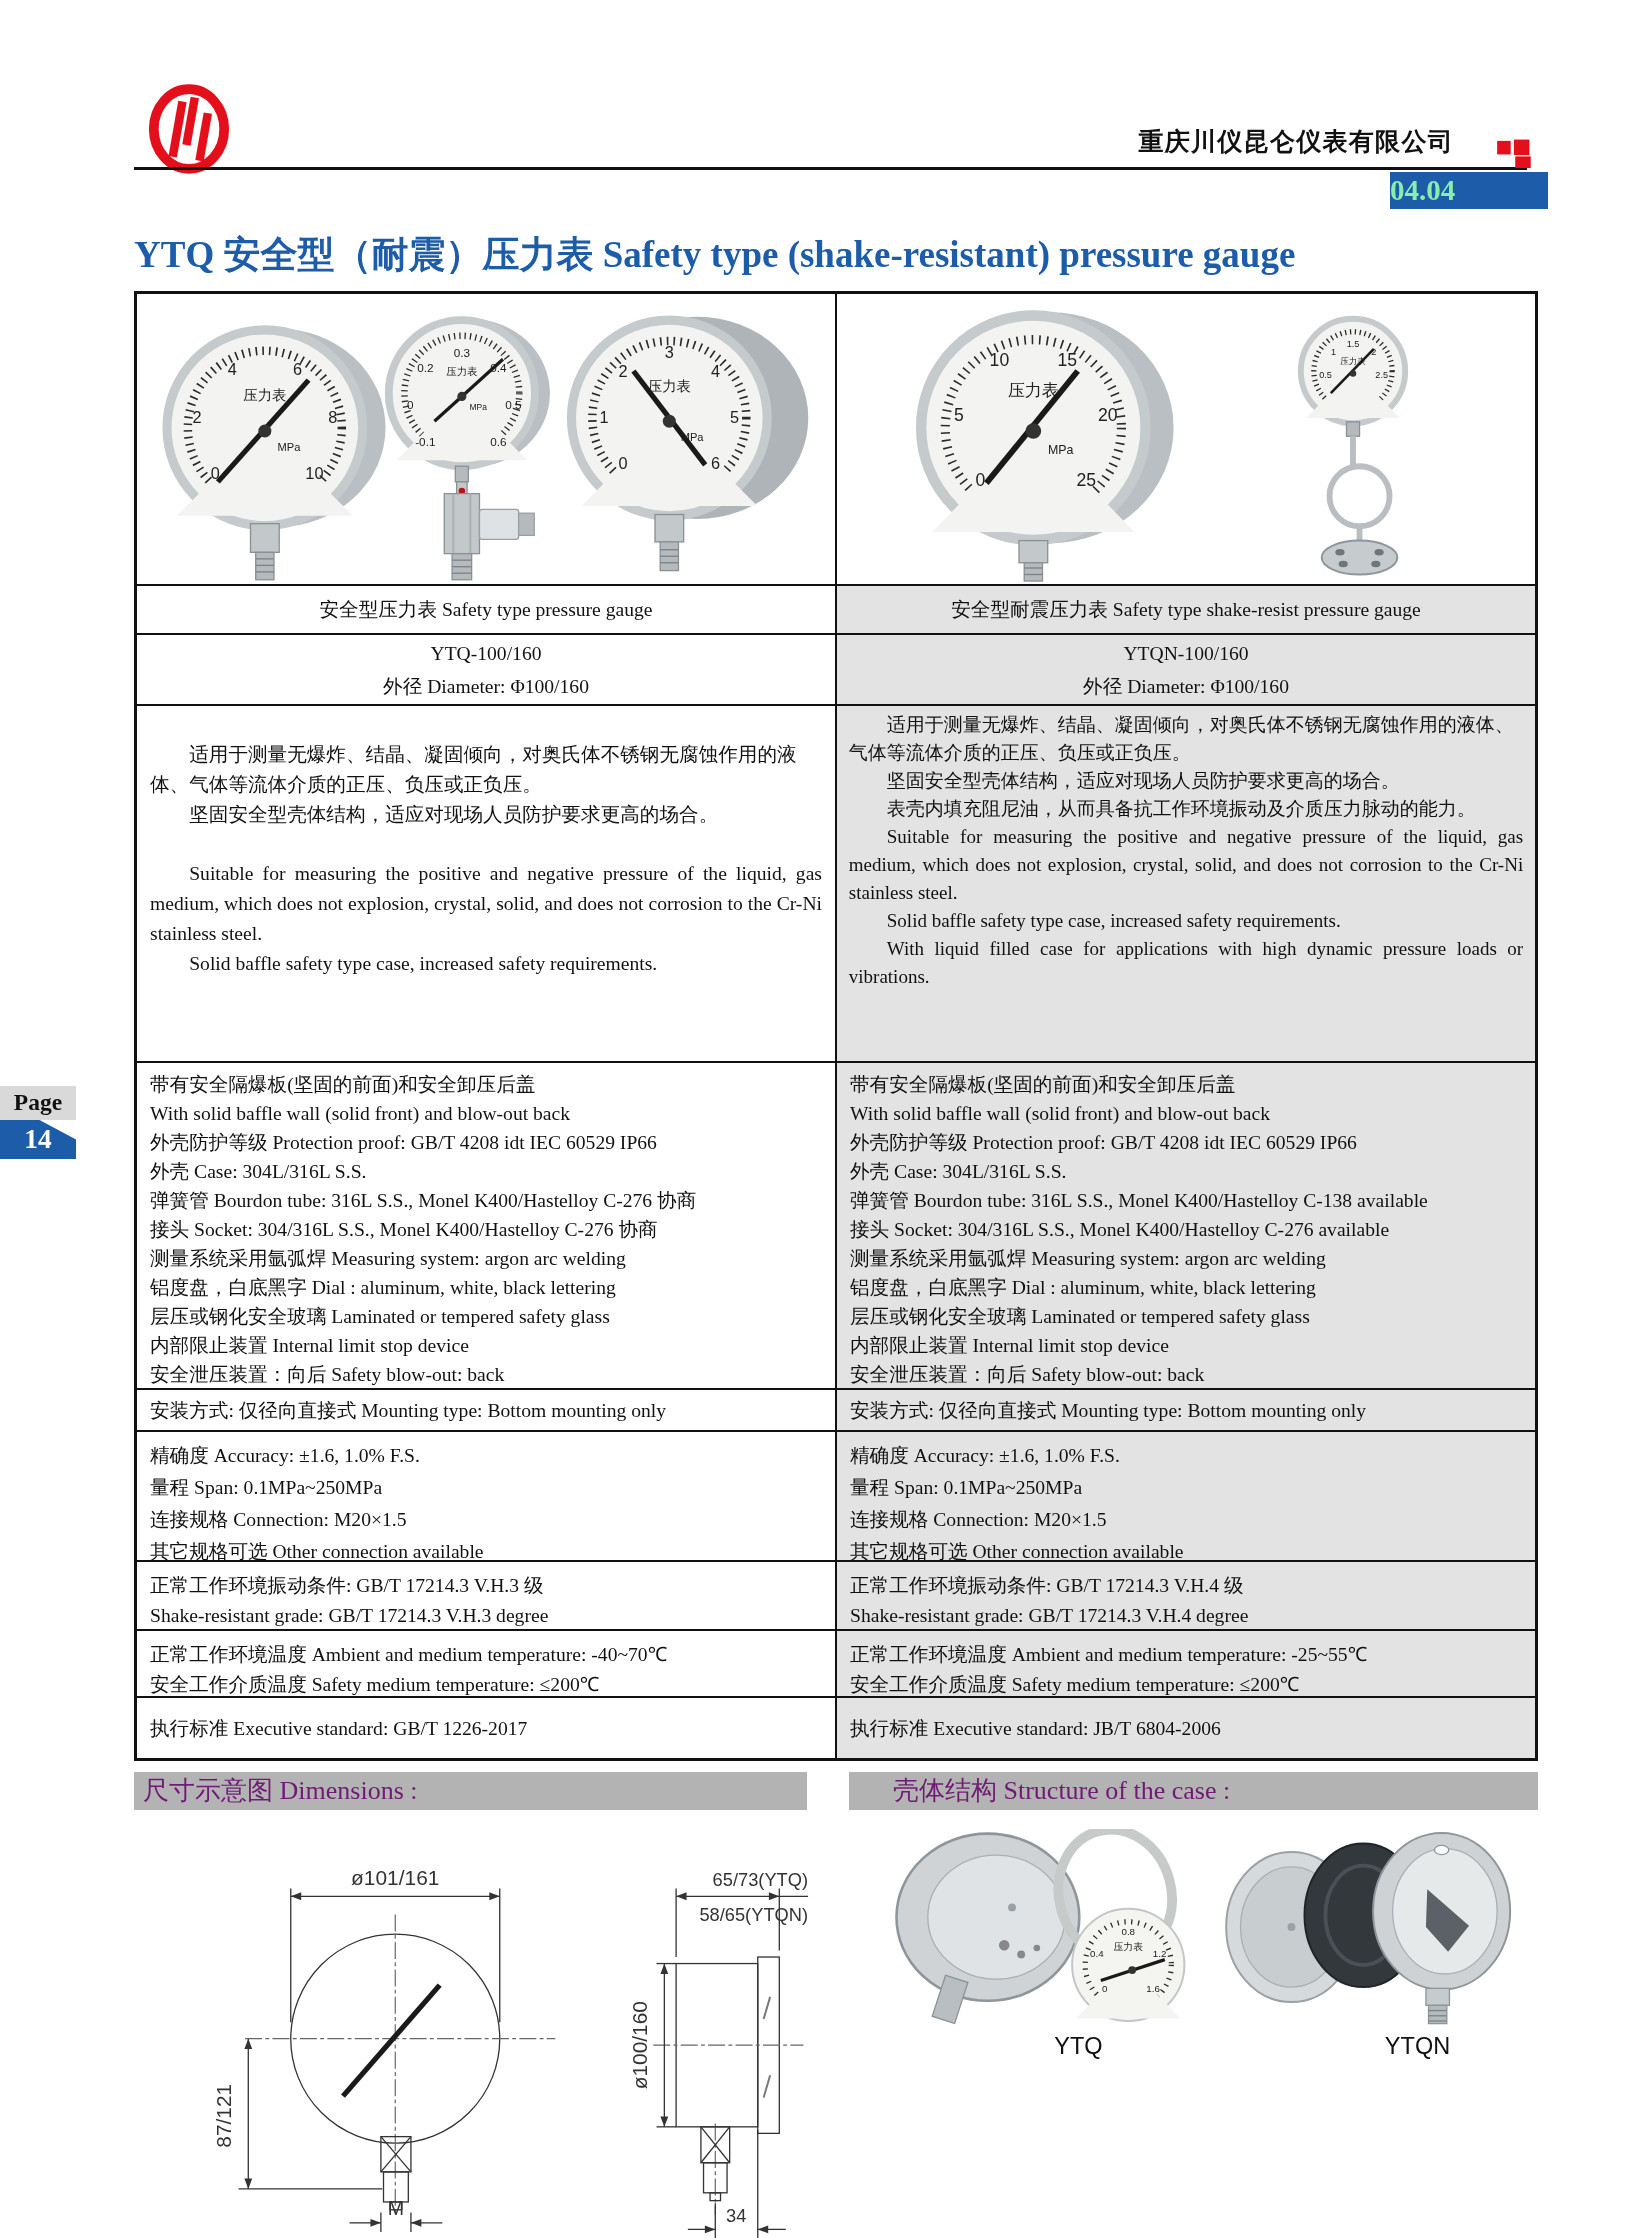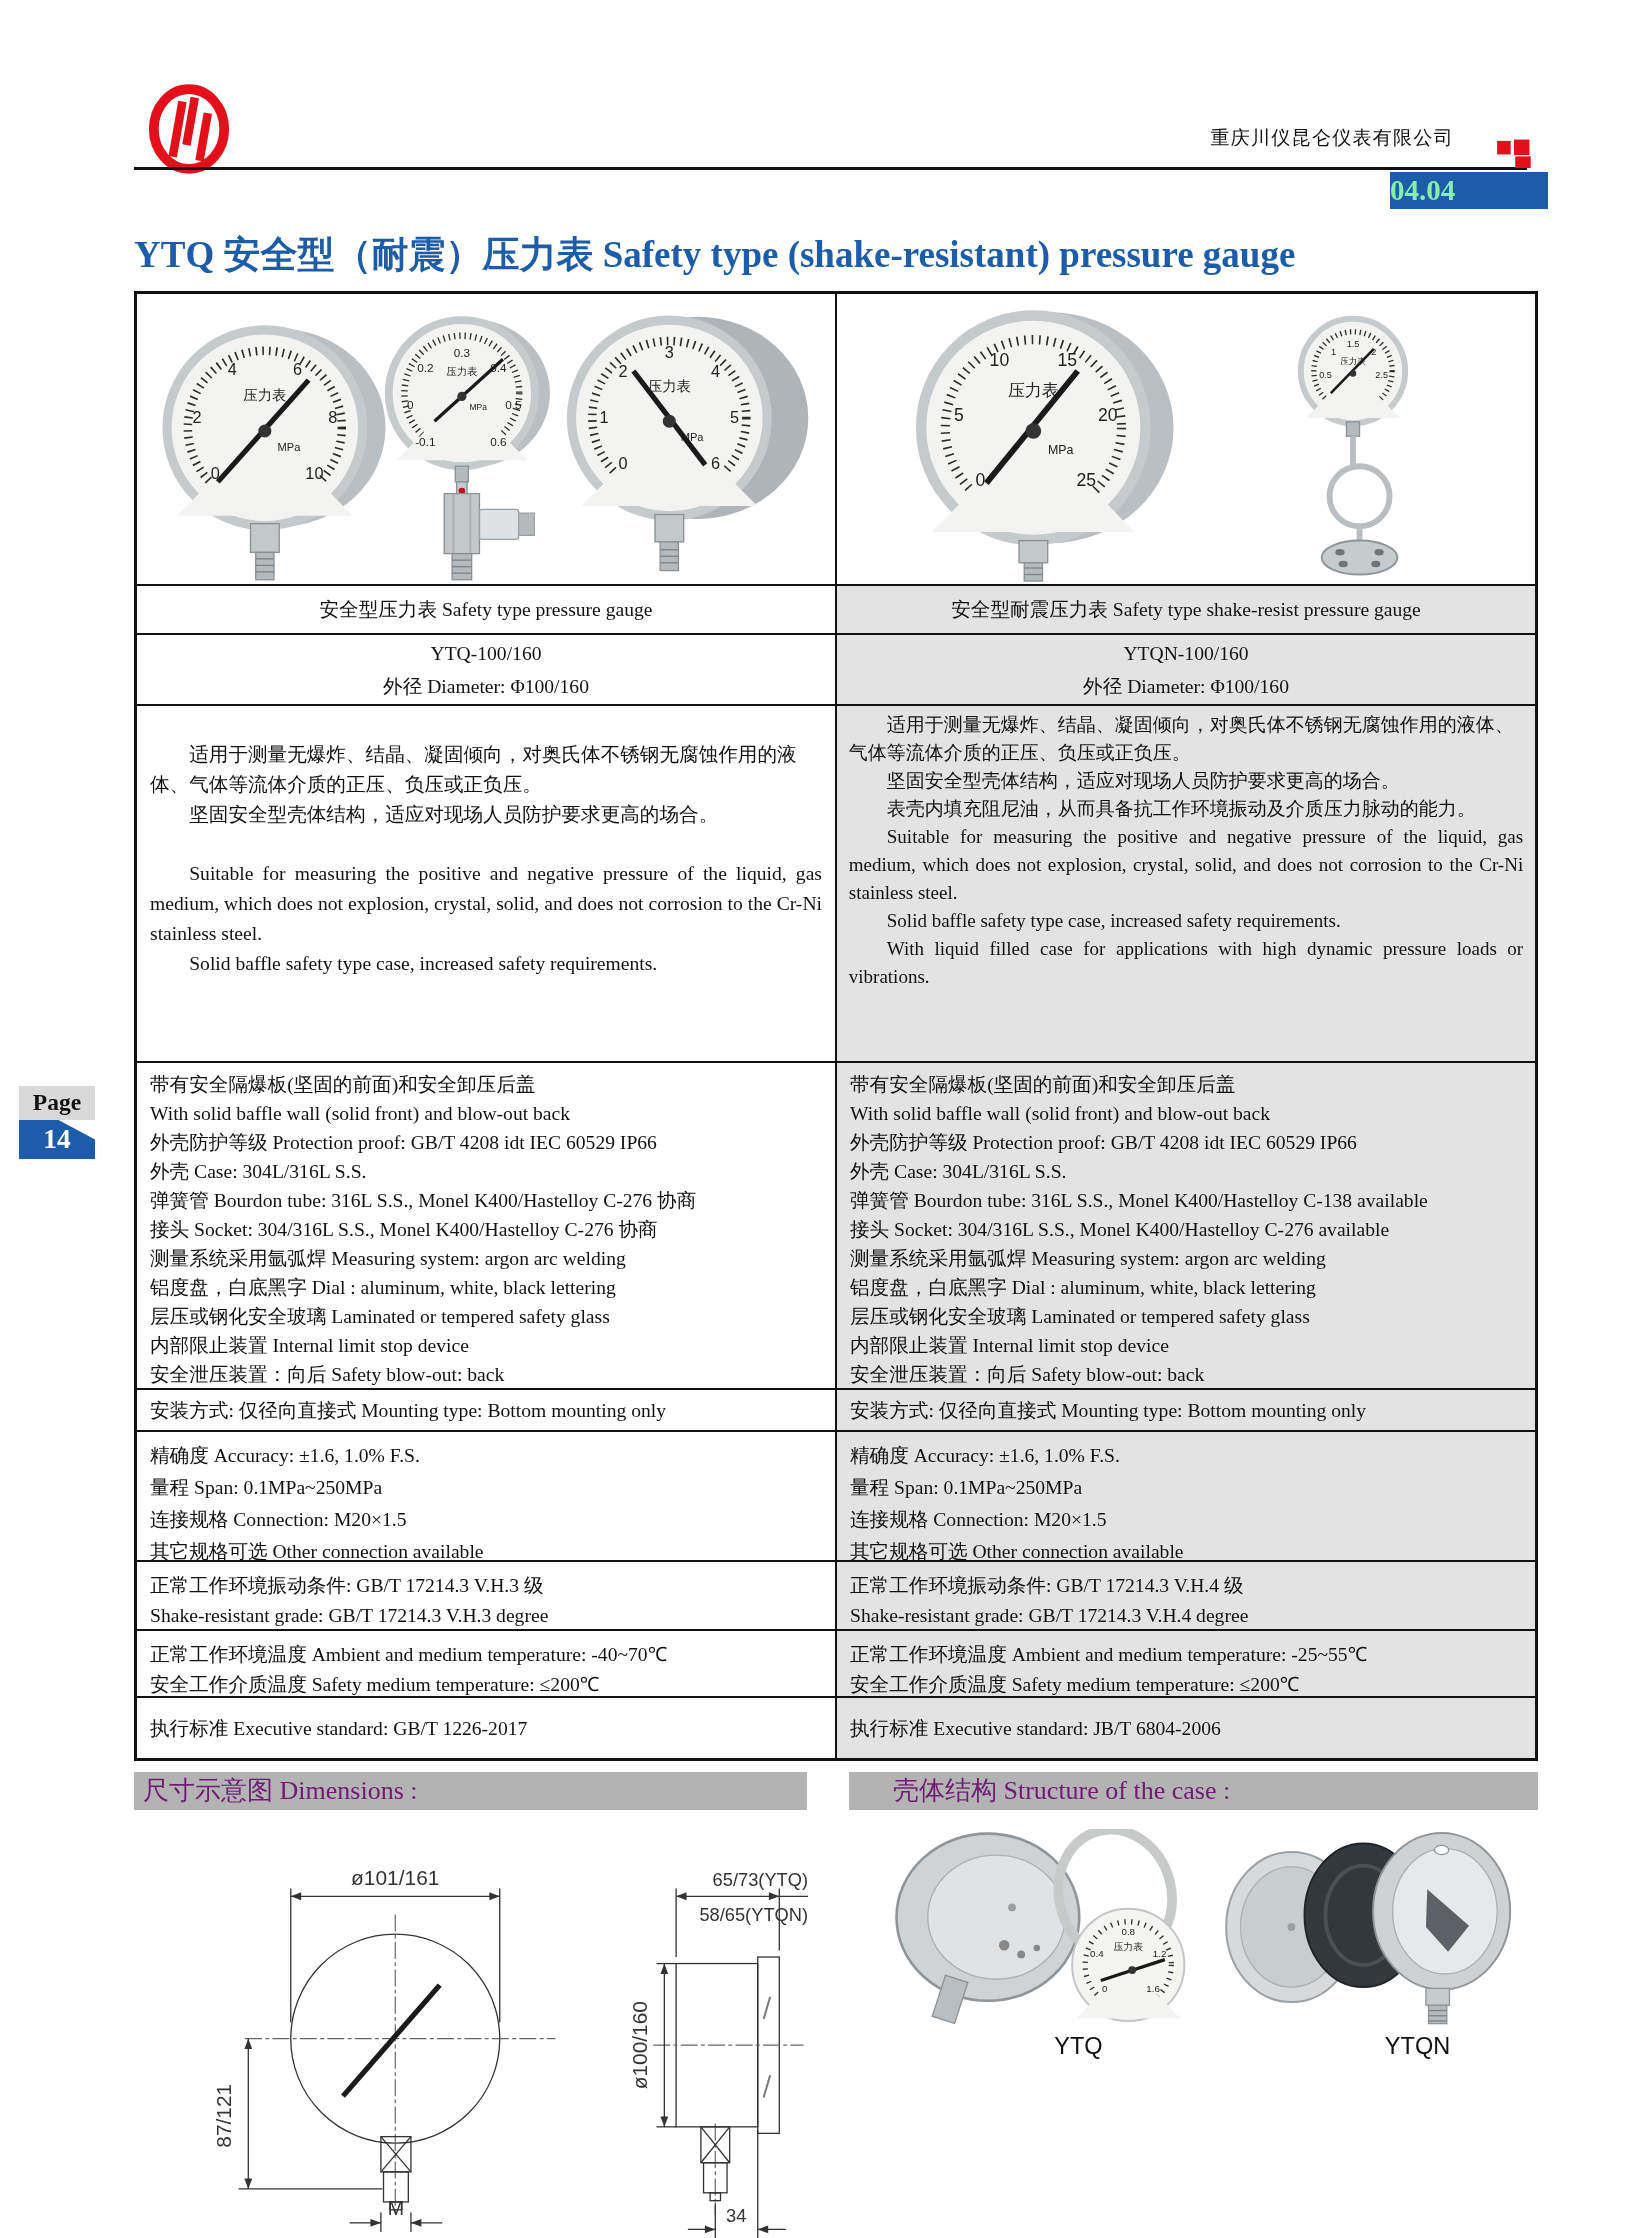--- a/index.html
+++ b/index.html
@@ -1,27 +1,27 @@
 <!DOCTYPE html>
 <html style="font-size:10.5px"><head>
 <meta charset="utf-8">
 <style>
   html,body{margin:0;padding:0;background:#fff;}
   .page{position:relative;width:1647px;height:2239px;background:#fff;overflow:hidden;
         font-family:"Liberation Serif",serif;color:#111;}
   
-  .company{position:absolute;top:125px;right:193px;font-size:19px;font-weight:normal;
+  .company{position:absolute;top:125px;right:193px;font-size:25px;font-weight:bold;
            font-family:"Liberation Sans",sans-serif;letter-spacing:1.3px;}
   .hrule{position:absolute;left:134px;top:167px;width:1393px;height:3.3px;background:#111;}
   .pagecode{position:absolute;left:1390px;top:172px;width:158px;height:37px;background:#1C5CA8;
             color:#86efac;font-size:29px;font-weight:bold;text-align:left;line-height:37px;}
   .logo{position:absolute;left:147px;top:84px;}
   .redsq{position:absolute;left:1493px;top:137px;}
   
-  .tab{position:absolute;left:0;top:1086px;width:76px;margin-left:19px;}
+  .tab{position:absolute;left:0;top:1086px;width:76px;}
   .tab .t1{background:#D9D9D9;height:34px;text-align:center;font-size:23.5px;font-weight:bold;line-height:33px;}
   .tab .t2{background:#1C5CA8;height:39px;text-align:center;color:#fff;font-size:27.4px;font-weight:bold;line-height:38px;
            clip-path:polygon(0 0,52% 0,100% 50%,100% 100%,0 100%);}
   
   .title{position:absolute;left:134px;top:230px;width:1404px;font-size:37px;font-weight:bold;color:#1C5CA8;}
   
   .tbl{position:absolute;left:134px;top:291px;width:1404px;height:1470px;box-sizing:border-box;
        border:2px solid #111;display:grid;grid-template-columns:700px 700px;
        grid-template-rows:292px 49px 71px 357px 327px 42px 130px 69px 67px 62px;background:#fff;}
   .c{border:1.3px solid #111;box-sizing:border-box;background:#fff;overflow:hidden;font-size:19.6px;color:#111;}

